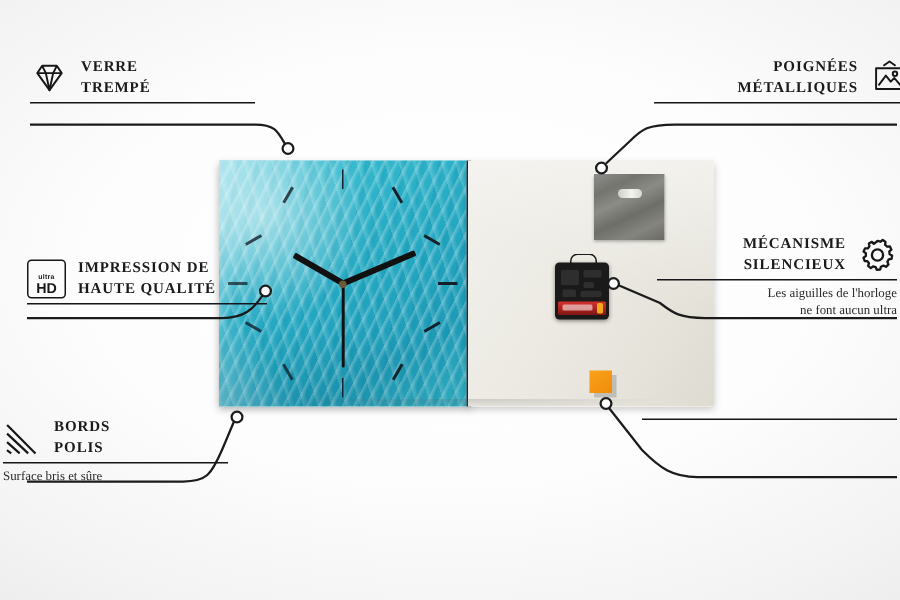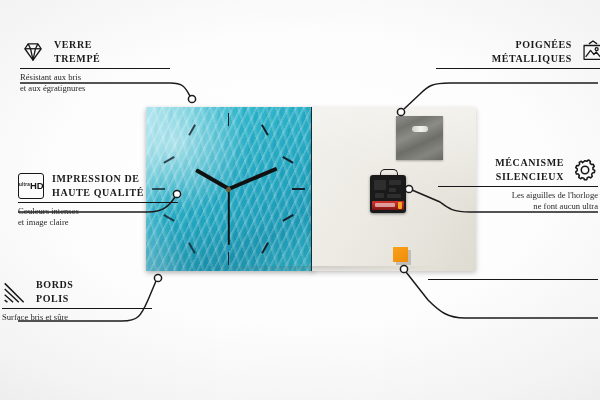--- a/index.html
+++ b/index.html
@@ -132,21 +132,21 @@
   
   #c-poignees{left:436px;top:38px;width:170px;}
   #c-poignees .rule{width:170px;margin-left:auto;}
   #c-mecanisme{left:438px;top:156px;width:160px;}
   #c-mecanisme .rule{width:160px;margin-left:auto;}
   #c-entretoise{left:428px;top:276px;width:170px;}
   #c-entretoise .rule{width:170px;margin-left:auto;}
 
   .hdbadge{
     width:24px;height:24px;border:1.6px solid #171717;border-radius:3px;
-    display:flex;align-items:center;justify-content:flex-start;
+    display:flex;flex-direction:column;align-items:center;justify-content:flex-end;
     line-height:1;flex:0 0 24px;
   }
   .hdbadge .u{font-family:"Liberation Sans",sans-serif;font-size:4.6px;font-weight:bold;letter-spacing:.2px;color:#171717;}
   .hdbadge .hd{font-family:"Liberation Sans",sans-serif;font-size:9.5px;font-weight:bold;color:#171717;margin-top:.5px;}
 </style>
 </head>
 <body>
 
 <div id="stage">
 
@@ -216,36 +216,32 @@
         <g fill="none" stroke="#171717" stroke-width="1.6" stroke-linejoin="round">
           <path d="M6,12 L10,6 L22,6 L26,12 L16,26 Z"></path>
           <path d="M6,12 L26,12"></path>
           <path d="M10,6 L13,12 L16,26 L19,12 L22,6"></path>
         </g>
       </svg>
       <div class="title">VERRE
 TREMPÉ</div>
     </div>
     <div class="rule"></div>
-    <div class="sub">Résistant aux bris
-et aux égratignures</div>
   </div>
 
   <div class="callout left" id="c-impression">
     <div class="head">
       <div class="hdbadge">
         <span class="u">ultra</span>
         <span class="hd">HD</span>
       </div>
       <div class="title">IMPRESSION DE
 HAUTE QUALITÉ</div>
     </div>
     <div class="rule"></div>
-    <div class="sub">Couleurs intenses
-et image claire</div>
   </div>
 
   <div class="callout left" id="c-bords">
     <div class="head">
       <svg class="ico" viewBox="0 0 32 32">
         <g fill="none" stroke="#171717" stroke-width="1.8" stroke-linecap="square">
           <path d="M4,6 L26,28"></path>
           <path d="M4,13 L20,28"></path>
           <path d="M4,20 L13,28"></path>
           <path d="M4,26.5 L6,28"></path>

